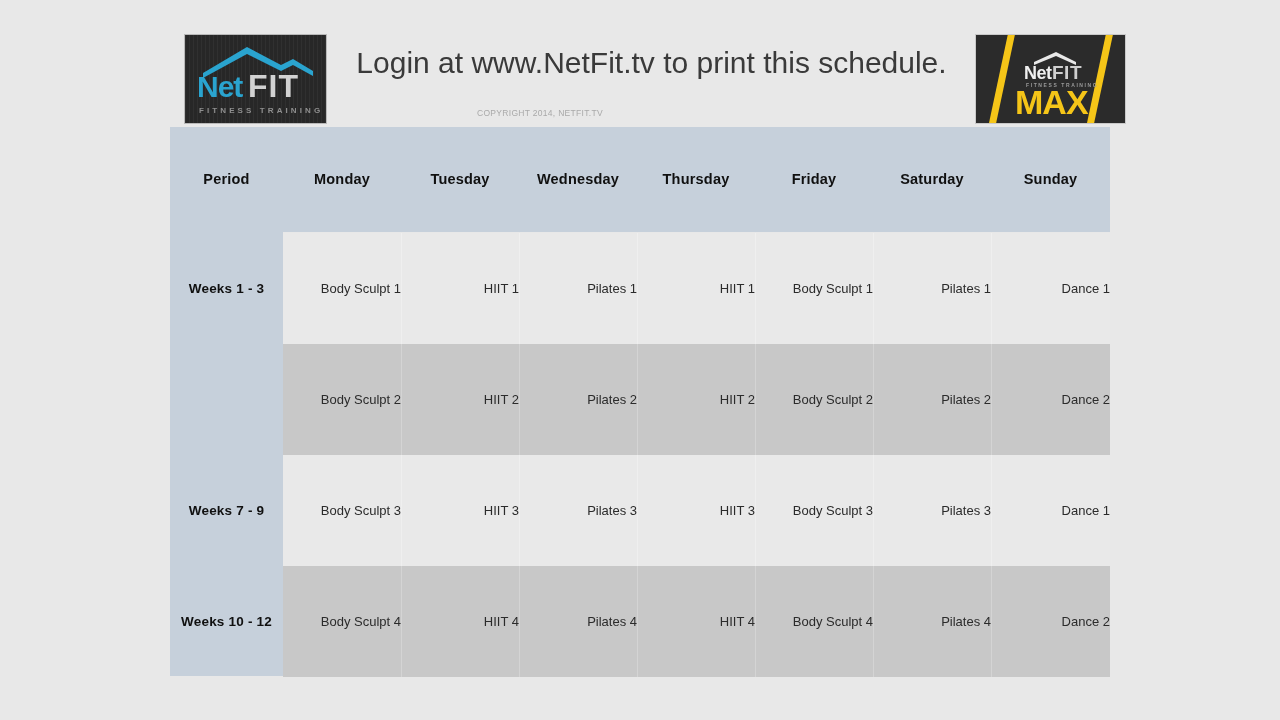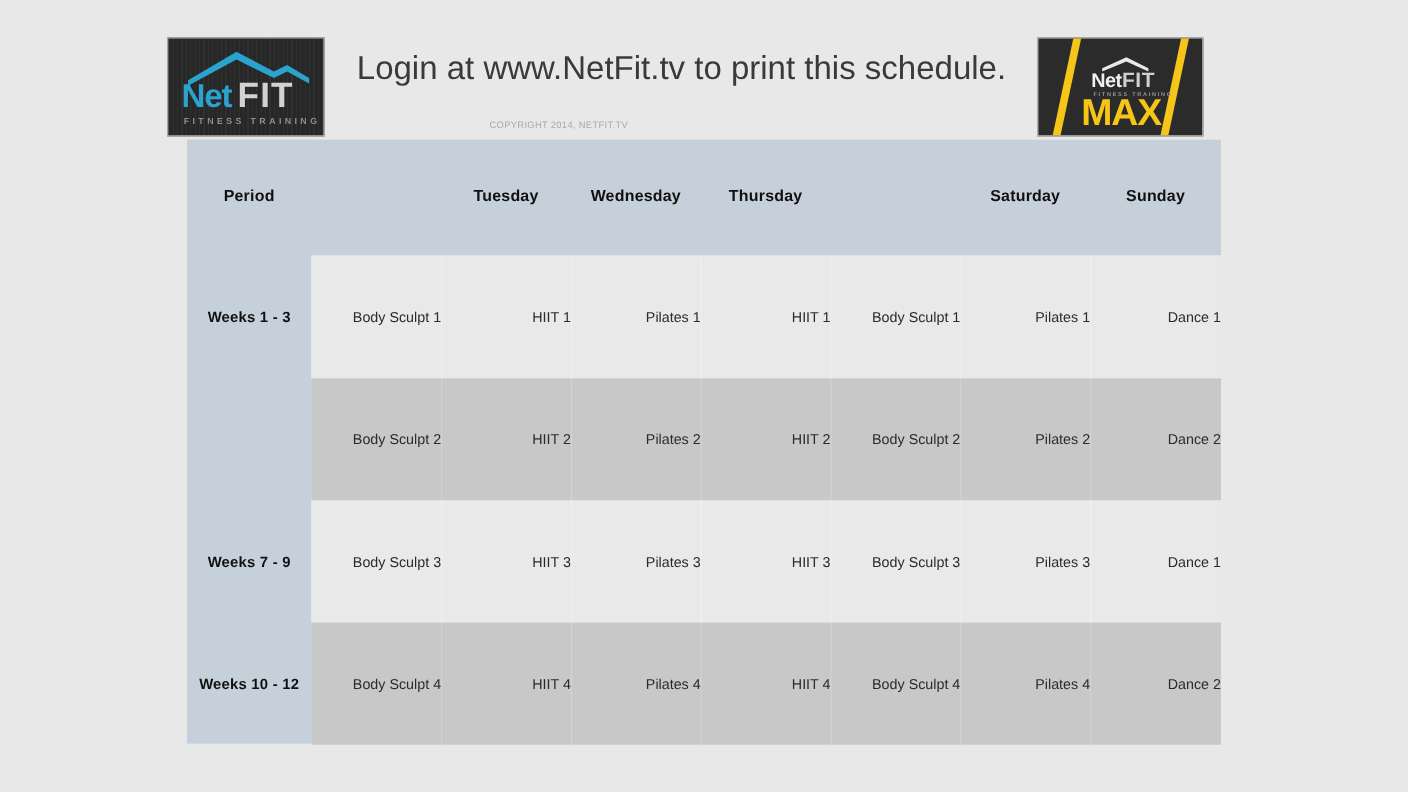--- a/index.html
+++ b/index.html
@@ -16,21 +16,21 @@
 
   #page {
     position: relative;
     width: 1280px;
     height: 720px;
   }
 
   
   #header-band {
     position: absolute;
-    left: 152px;
+    left: 184px;
     top: 34px;
     width: 942px;
     height: 90px;
   }
 
   
   #netfit-logo {
     position: absolute;
     left: 0px;
     top: 0px;
@@ -277,23 +277,25 @@
     <div class="data-row dark row-4">
       <div class="col-sep" style="left:118px"></div>
       <div class="col-sep" style="left:236px"></div>
       <div class="col-sep" style="left:354px"></div>
       <div class="col-sep" style="left:472px"></div>
       <div class="col-sep" style="left:590px"></div>
       <div class="col-sep" style="left:708px"></div>
     </div>
 
     <div class="col-head" style="left:0px;   width:113px">Period</div>
+    <div class="col-head" style="left:113px; width:118px">Monday</div>
     <div class="col-head" style="left:231px; width:118px">Tuesday</div>
     <div class="col-head" style="left:349px; width:118px">Wednesday</div>
     <div class="col-head" style="left:467px; width:118px">Thursday</div>
+    <div class="col-head" style="left:585px; width:118px">Friday</div>
     <div class="col-head" style="left:703px; width:118px">Saturday</div>
     <div class="col-head" style="left:821px; width:119px">Sunday</div>
 
     <div class="period-label" style="top:106px">Weeks 1 - 3</div>
     <div class="cell" style="left:113px; width:118px; top:106px">Body Sculpt 1</div>
     <div class="cell" style="left:231px; width:118px; top:106px">HIIT 1</div>
     <div class="cell" style="left:349px; width:118px; top:106px">Pilates 1</div>
     <div class="cell" style="left:467px; width:118px; top:106px">HIIT 1</div>
     <div class="cell" style="left:585px; width:118px; top:106px">Body Sculpt 1</div>
     <div class="cell" style="left:703px; width:118px; top:106px">Pilates 1</div>

